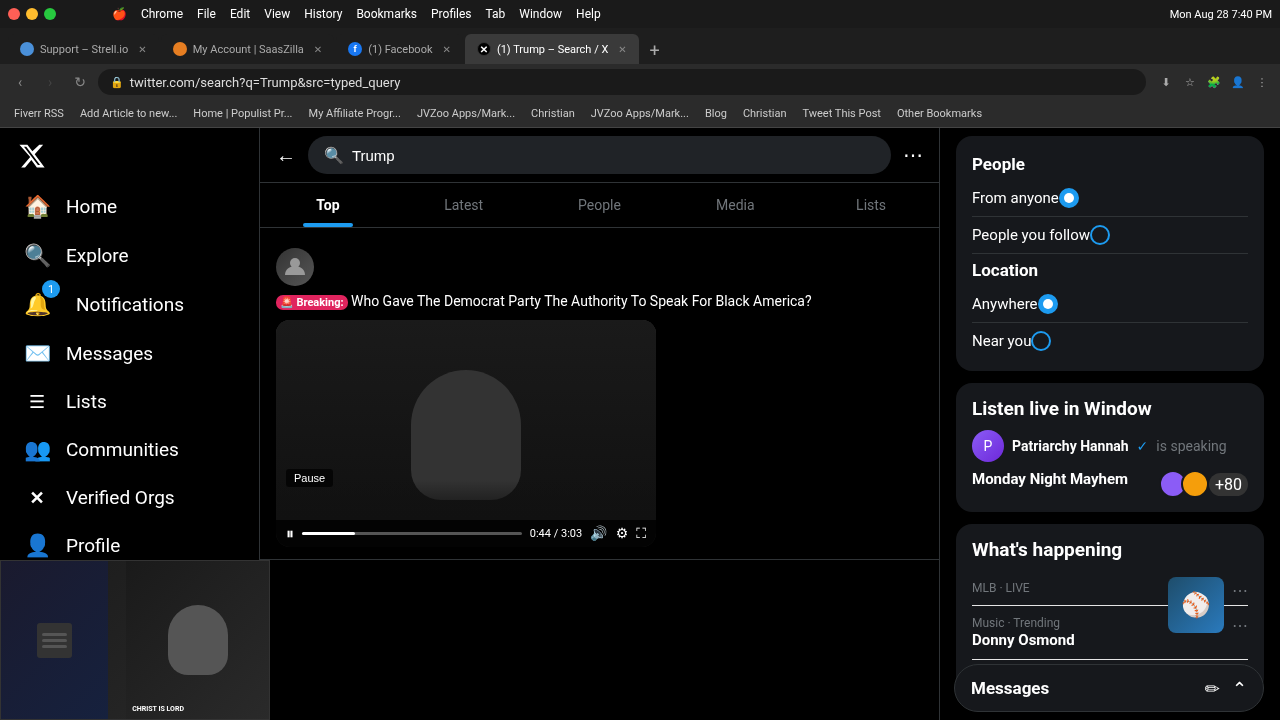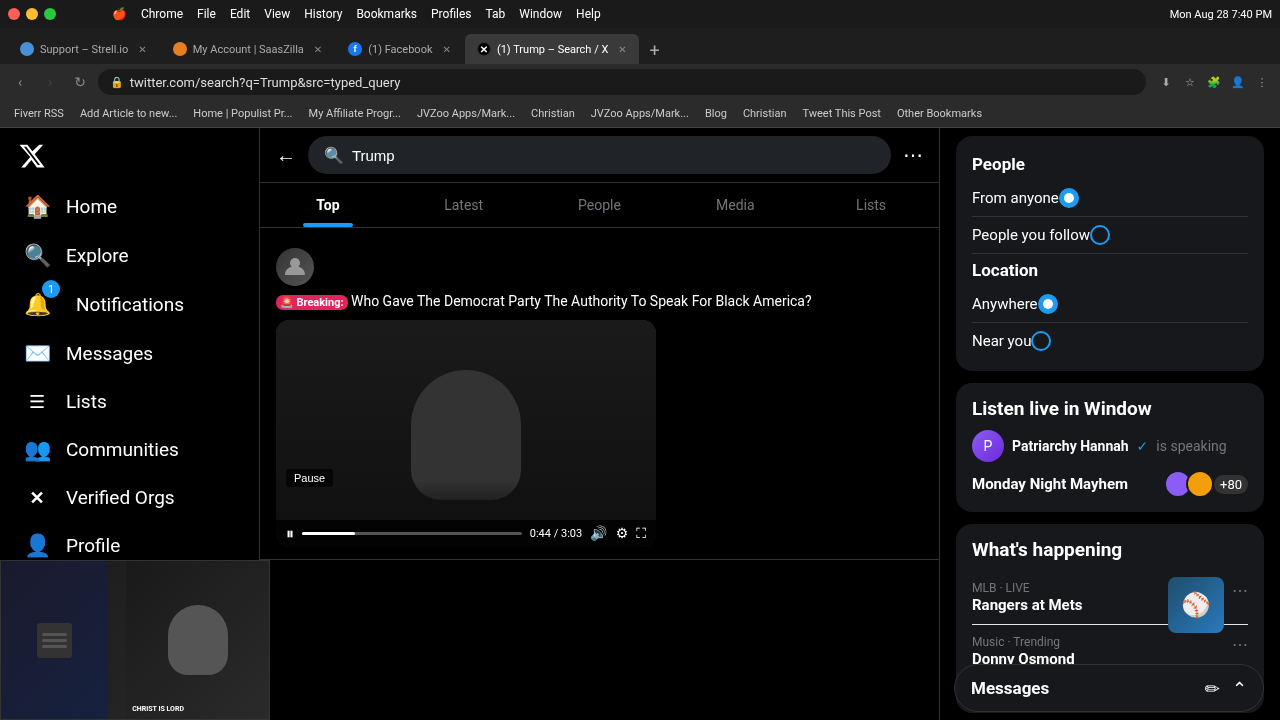--- a/index.html
+++ b/index.html
@@ -413,41 +413,41 @@
       display: flex; align-items: center; justify-content: center;
       color: #fff; font-size: 14px;
       flex-shrink: 0;
     }
     .spaces-name { font-weight: 700; }
     .spaces-verified { color: #1d9bf0; font-size: 14px; }
     .spaces-speaking { color: #71767b; }
     .spaces-event {
       display: flex;
       justify-content: space-between;
-      align-items: center;
+      align-items: flex-start;
     }
     .spaces-event-name {
       font-size: 15px;
       font-weight: 700;
       color: #fff;
     }
     .spaces-listeners {
       display: flex;
       align-items: center;
     }
     .listener-avatar {
       width: 28px; height: 28px; border-radius: 50%;
       background: #555;
       border: 2px solid #16181c;
       margin-left: -6px;
     }
     .listener-count {
       background: #333;
       color: #fff;
-      font-size: 13px;
+      font-size: 16px;
       padding: 2px 6px;
       border-radius: 12px;
     }
 
     
     .happening-section {
       background: #16181c;
       border-radius: 16px;
       padding: 14px 16px;
     }
@@ -805,21 +805,20 @@
           <span class="listener-count">+80</span>
         </div>
       </div>
     </div>
 
     <div class="happening-section">
       <div class="happening-title">What's happening</div>
 
       <div class="trend-item">
         <div class="trend-category">MLB · LIVE</div>
-        <div class="trend-name">Rangers at Mets</div>
         <span class="trend-more">⋯</span>
         <div class="trend-thumb" style="background:linear-gradient(135deg,#1e4d6b,#2a7abd);display:flex;align-items:center;justify-content:center;">
           <span style="font-size:24px;">⚾</span>
         </div>
       </div>
 
       <div class="trend-item">
         <div class="trend-category">Music · Trending</div>
         <div class="trend-name">Donny Osmond</div>
         <span class="trend-more">⋯</span>

